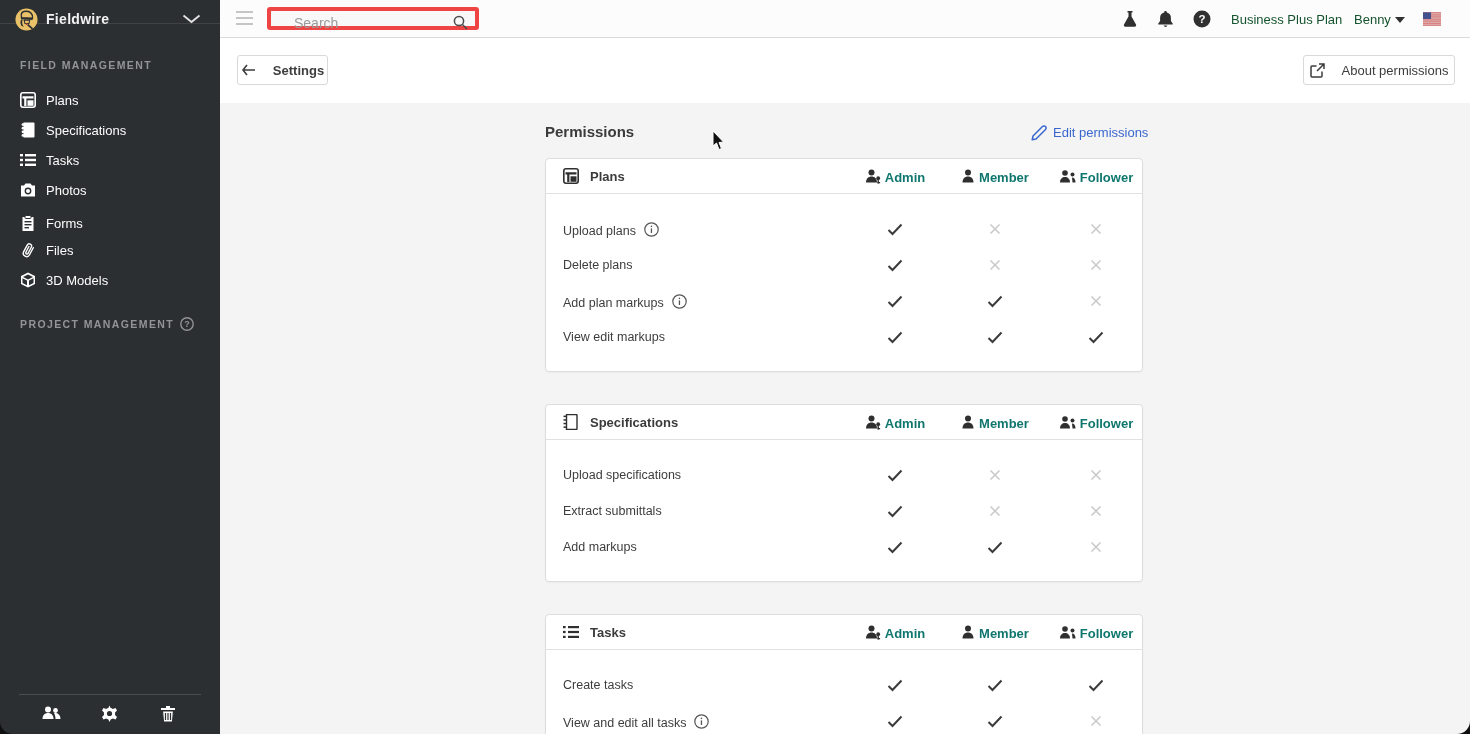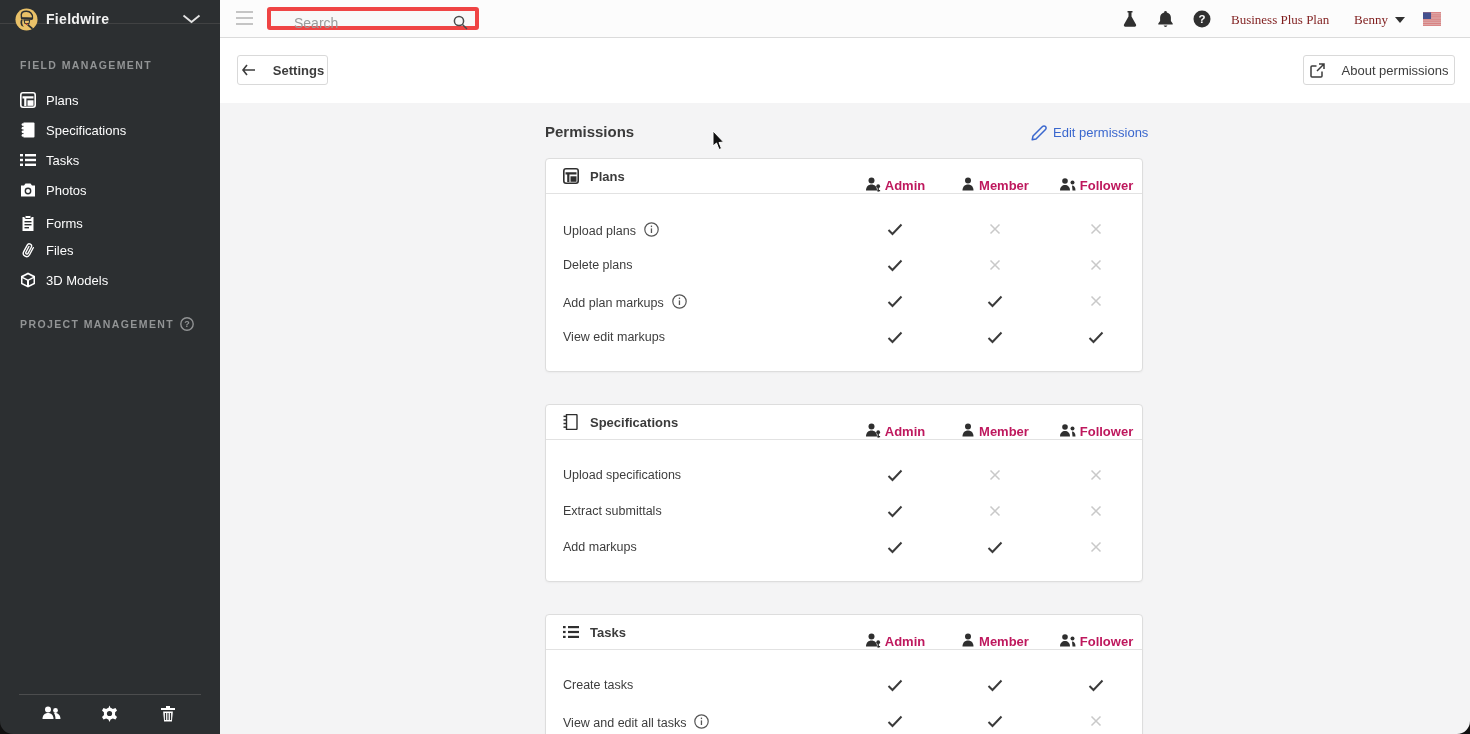--- a/index.html
+++ b/index.html
@@ -15,34 +15,34 @@
 .sb-item .lbl { position:absolute; left:46px; top:8px; font-size:13px; color:#fdfdfd; }
 .sb-divider { position:absolute; left:19px; top:694px; width:182px; height:1px; background:#4c4d4e; }
 .sb-foot { position:absolute; top:705px; width:220px; }
 .topbar { position:absolute; left:220px; top:0; width:1250px; height:38px; background:#fcfcfc; border-bottom:1px solid #dbdbdb; }
 .burger { position:absolute; left:16px; top:11px; width:17px; }
 .burger div { height:2px; background:#c5c5c5; margin-bottom:4px; }
 .search { position:absolute; left:47px; top:7px; width:212px; height:23px; background:#f8f8f8; border:4px solid #ef4444; border-radius:3px; }
 .search .ph { position:absolute; left:23px; top:4px; font-size:14px; color:#9b9b9b; }
 .search svg { position:absolute; right:7px; top:4px; }
 .tb-ico { position:absolute; top:10px; }
-.tb-text { position:absolute; top:12px; font-size:13px; color:#7f1d1d;font-family:Liberation Serif, serif; }
+.tb-text { position:absolute; top:12px; font-size:13px; color:#14532d; }
 .whiteband { position:absolute; left:220px; top:39px; width:1250px; height:64px; background:#fff; }
 .btn { position:absolute; height:30px; background:#fff; border:1px solid #d9d9d9; border-radius:3px; font-size:13px; color:#3d3d3d; display:flex; align-items:center; justify-content:center; gap:17px; }
 #btn-settings { left:237px; top:55px; width:91px; }
 #btn-about { left:1303px; top:55px; width:152px; }
 .content { position:absolute; left:220px; top:103px; width:1250px; height:631px; background:#f4f4f5; }
 .h-permissions { position:absolute; left:545px; top:123px; font-size:15px; font-weight:bold; color:#3b3b3b; }
 .editlink { position:absolute; top:124px; left:1031px; width:140px; white-space:nowrap; }
 .editlink .txt { position:absolute; left:22px; top:1px; font-size:13px; color:#3a67ce; }
 .card { position:absolute; left:545px; width:598px; background:#fff; border:1px solid #dddddd; border-radius:4px; box-shadow:0 1px 2px rgba(0,0,0,0.04); }
 .card-head { position:relative; height:35px; border-bottom:1px solid #e2e2e2; }
 .card-head .cicon { position:absolute; left:17px; top:9px; }
 .card-head .ctitle { position:absolute; left:44px; top:10px; font-size:13px; font-weight:bold; color:#3b3b3b; }
-.colhead { position:absolute; top:18px; width:100px; text-align:center; font-size:13px; font-weight:bold; color:#be185d; }
+.colhead { position:absolute; top:10px; width:100px; text-align:center; font-size:13px; font-weight:bold; color:#0f766e; }
 .colhead svg { vertical-align:-2px; margin-right:4px; }
 .rows { position:relative; padding-top:17px; padding-bottom:16px; }
 .row { position:relative; height:36px; }
 .row .lbl { position:absolute; left:17px; top:11px; font-size:12.5px; color:#3d3d3d; }
 .cell { position:absolute; top:0; width:100px; height:36px; display:flex; align-items:center; justify-content:center; }
 .c1 { left:299px; } .c2 { left:399px; } .c3 { left:500px; }
 .info { display:inline-block; vertical-align:-2px; margin-left:8px; }
 .cursor { position:absolute; left:712px; top:130px; }
 </style>
 </head>

